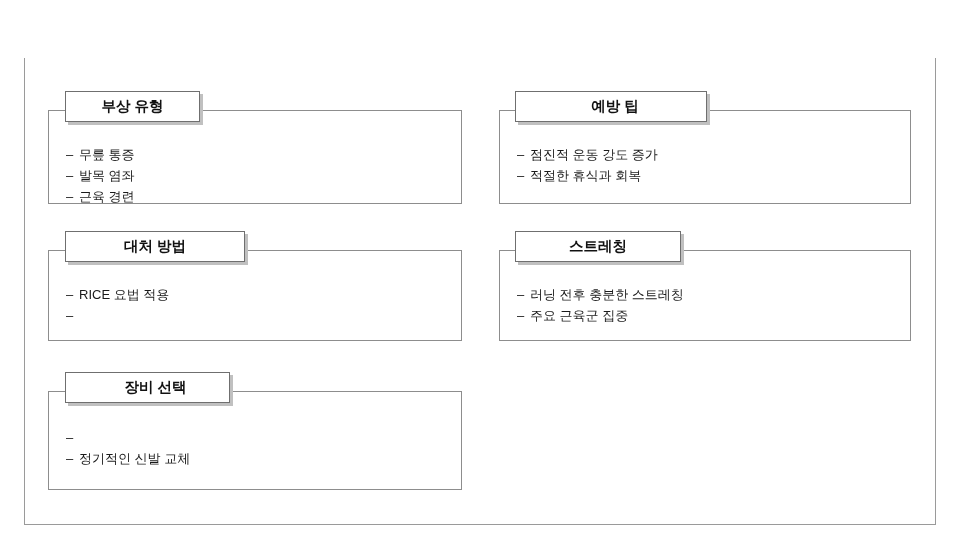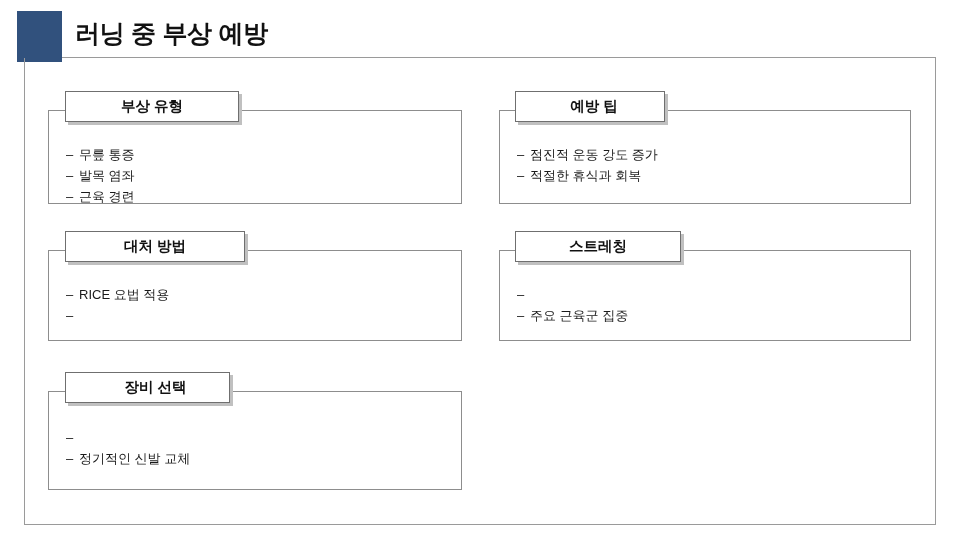--- a/index.html
+++ b/index.html
@@ -123,26 +123,26 @@
     left: 0;
     top: 0;
     line-height: 21px;
     font-size: 13px;
     color: #1a1a1a;
   }
 
   
   #card-injury-types      { left: 48px;  top: 91px;  }
   #card-injury-types .card-body { width: 414px; height: 94px; }
-  #card-injury-types .card-head { left: 17px; width: 174px; }
+  #card-injury-types .card-head { left: 17px; width: 135px; }
   #card-injury-types .bullets   { left: 18px; top: 53px; }
 
   #card-prevention-tips   { left: 499px; top: 91px;  }
   #card-prevention-tips .card-body { width: 412px; height: 94px; }
-  #card-prevention-tips .card-head { left: 16px; width: 150px; padding-left: 8px; }
+  #card-prevention-tips .card-head { left: 16px; width: 192px; padding-left: 8px; }
   #card-prevention-tips .bullets   { left: 18px; top: 53px; }
 
   #card-treatment         { left: 48px;  top: 231px; }
   #card-treatment .card-body { width: 414px; height: 91px; }
   #card-treatment .card-head { left: 17px; width: 180px; }
   #card-treatment .bullets   { left: 18px; top: 53px; }
 
   #card-stretching        { left: 499px; top: 231px; }
   #card-stretching .card-body { width: 412px; height: 91px; }
   #card-stretching .card-head { left: 16px; width: 166px; text-align: center; }
@@ -151,25 +151,20 @@
   #card-gear              { left: 48px;  top: 372px; }
   #card-gear .card-body { width: 414px; height: 99px; }
   #card-gear .card-head { left: 17px; width: 165px; padding-left: 16px; }
   #card-gear .bullets   { left: 18px; top: 55px; }
 </style>
 </head>
 <body>
 
 <div id="slide">
 
-  <div id="header-band">
-    <div id="title-accent"></div>
-    <div id="slide-title">러닝 중 부상 예방</div>
-    <div id="header-rule"></div>
-  </div>
 
   <div id="content-frame"></div>
 
   <div class="card" id="card-injury-types">
     <div class="card-body"></div>
     <div class="card-head">
       <span class="card-head-label">부상 유형</span>
     </div>
     <div class="bullets">
       <div class="bullet">
@@ -221,20 +216,21 @@
   </div>
 
   <div class="card" id="card-stretching">
     <div class="card-body"></div>
     <div class="card-head">
       <span class="card-head-label">스트레칭</span>
     </div>
     <div class="bullets">
       <div class="bullet">
         <span class="dash">–</span>
+        <span>러닝 전후 충분한 스트레칭</span>
       </div>
       <div class="bullet">
         <span class="dash">–</span>
         <span>주요 근육군 집중</span>
       </div>
     </div>
   </div>
 
   <div class="card" id="card-gear">
     <div class="card-body"></div>

